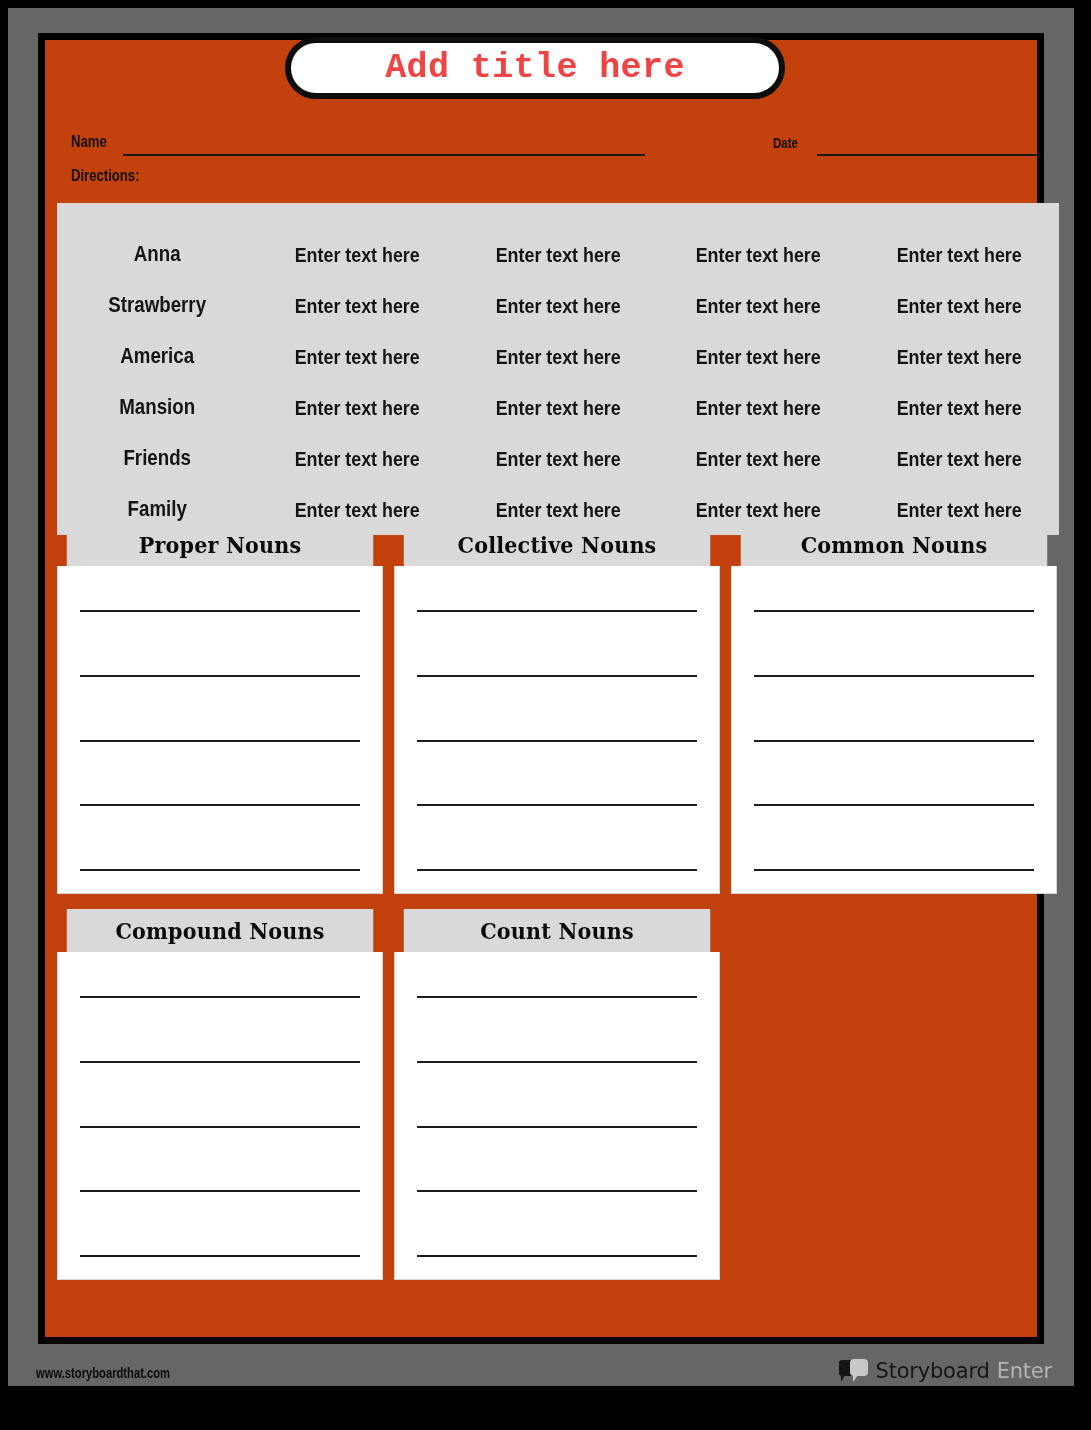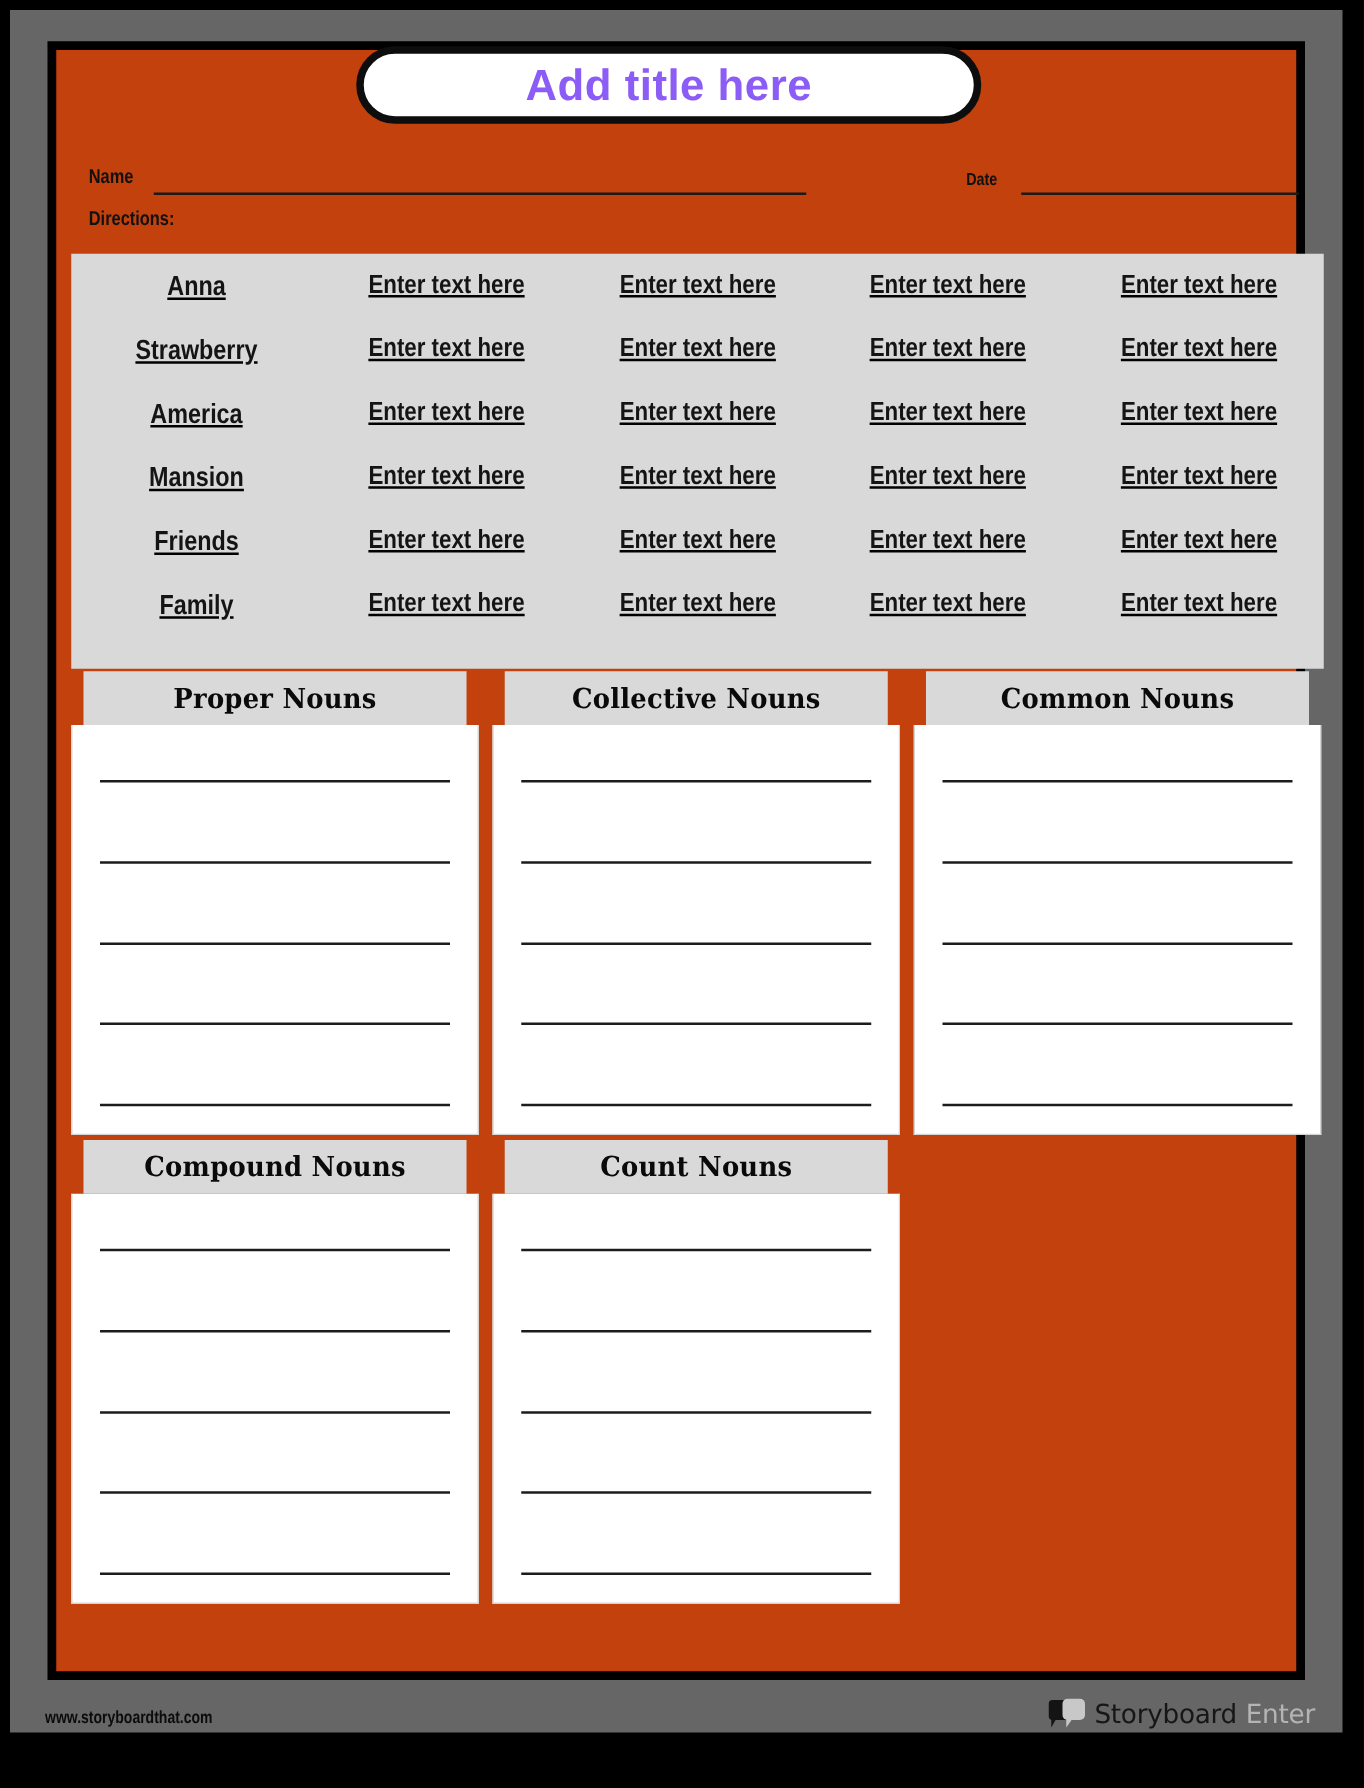--- a/index.html
+++ b/index.html
@@ -47,25 +47,25 @@
     background: #ffffff;
     border: 6px solid #0d0d0d;
     border-radius: 34px;
     box-sizing: border-box;
     display: flex;
     align-items: center;
     justify-content: center;
     z-index: 5;
   }
   #title-pill .title-text {
-    font-family: Liberation Sans, sans-serif;
+    font-family: Liberation Mono, monospace;
     font-weight: bold;
     font-size: 35px;
     letter-spacing: 0.4px;
-    color: #8b5cf6;
+    color: #ef4444;
     line-height: 1;
   }
 
   
   .meta-row {
     position: absolute;
     left: 0;
     top: 86px;
     width: 100%;
     height: 38px;
@@ -109,44 +109,43 @@
     position: absolute;
     left: 12px;
     top: 163px;
     width: 1002px;
     background: #d9d9d9;
     padding: 13px 0 13px 0;
     box-sizing: border-box;
   }
   .table-row {
     display: flex;
-    align-items: flex-start;
+    align-items: flex-end;
     height: 51px;
-    text-decoration: underline;
   }
   .table-cell {
     flex: 1 1 0;
     text-align: center;
     font-family: "Liberation Sans Narrow", "Liberation Sans", sans-serif;
     font-weight: bold;
     font-size: 21px;
     color: #141414;
     transform: scaleX(0.85);
   }
   .table-cell.word-cell { font-size: 22px; }
 
   
   #category-grid {
     position: absolute;
     left: 12px;
-    top: 497px;
+    top: 483px;
     width: 1002px;
     display: flex;
     flex-wrap: wrap;
-    gap: 4px 11px;
+    gap: 15px 11px;
   }
   .category-box {
     width: 326px;
     box-sizing: border-box;
   }
   .category-header {
     background: #d9d9d9;
     height: 43px;
     display: flex;
     align-items: center;

